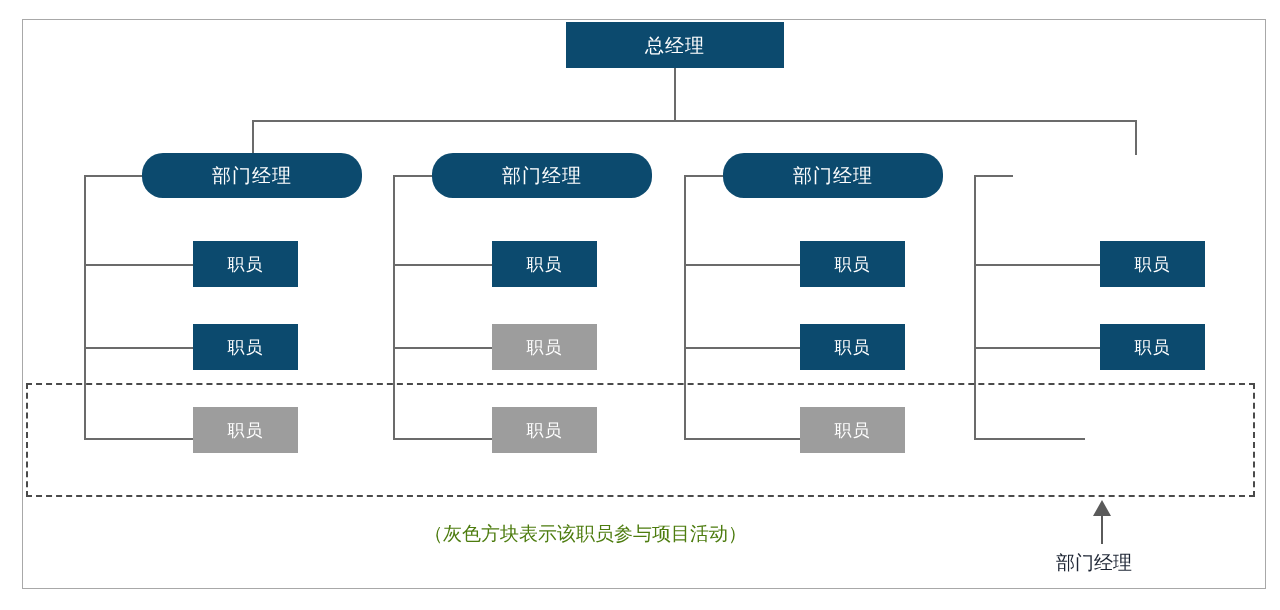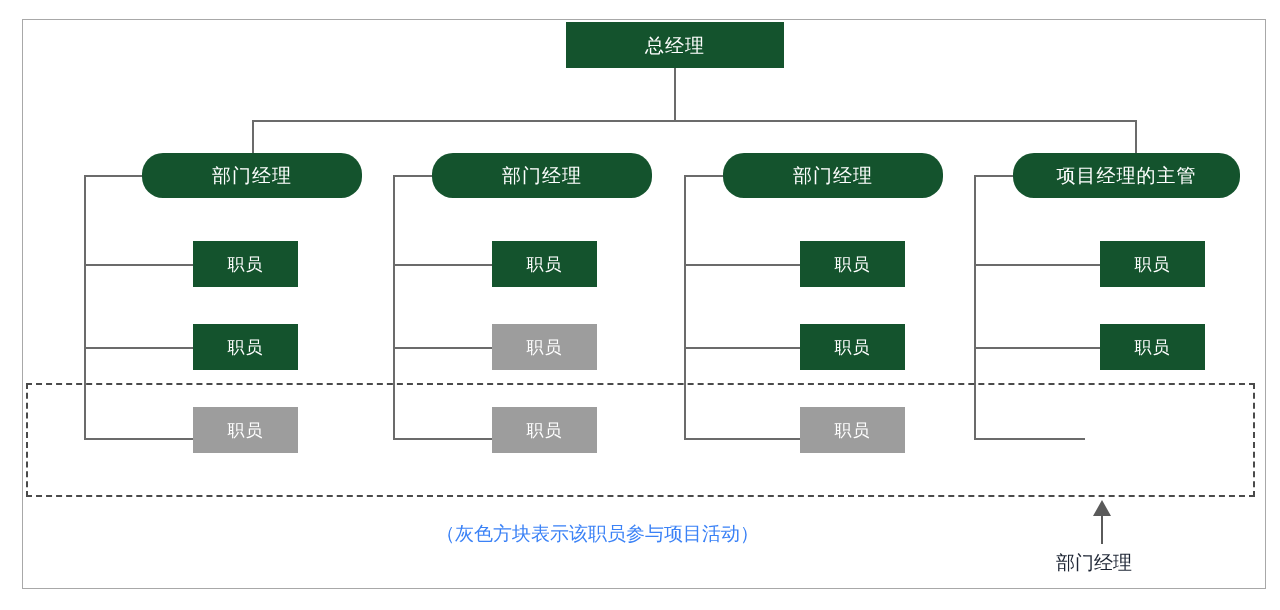--- a/index.html
+++ b/index.html
@@ -50,21 +50,21 @@
     display: flex;
     align-items: center;
     justify-content: center;
     color: #ffffff;
     font-size: 19px;
     letter-spacing: 1px;
     line-height: 1;
     white-space: nowrap;
     user-select: none;
   }
-  .node.blue  { background: #14532d; }
+  .node.blue  { background: #0c4a6e; }
   .node.gray  { background: #9d9d9d; }
 
   .node.level-top {
     font-size: 19px;
   }
   .node.level-mgr {
     font-size: 19px;
     border-radius: 21px;
   }
   .node.level-staff {
@@ -91,24 +91,23 @@
     height: 0;
     border-left: 9px solid transparent;
     border-right: 9px solid transparent;
     border-bottom: 16px solid #5a5a5a;
   }
 
   
   .caption {
     position: absolute;
     font-size: 19px;
-    color: #3b82f6;
+    color: #4d7c0f;
     white-space: nowrap;
     line-height: 1;
-    margin-left: 12px;
   }
   .annot-label {
     position: absolute;
     font-size: 19px;
     color: #1c2433;
     white-space: nowrap;
     line-height: 1;
   }
 </style>
 </head>
@@ -163,21 +162,20 @@
 
   <div class="line h" style="left:684px; top:264px; width:116px;"></div>
   <div class="node blue level-staff" style="left:800px; top:241px; width:105px; height:46px;">职员</div>
 
   <div class="line h" style="left:684px; top:347px; width:116px;"></div>
   <div class="node blue level-staff" style="left:800px; top:324px; width:105px; height:46px;">职员</div>
 
   <div class="line h" style="left:684px; top:438px; width:116px;"></div>
   <div class="node gray level-staff" style="left:800px; top:407px; width:105px; height:46px;">职员</div>
 
-  <div class="node blue level-mgr" style="left:1013px; top:153px; width:227px; height:45px;">项目经理的主管</div>
 
   <div class="line v" style="left:974px; top:175px; height:263px;"></div>
   <div class="line h" style="left:974px; top:175px; width:39px;"></div>
 
   <div class="line h" style="left:974px; top:264px; width:126px;"></div>
   <div class="node blue level-staff" style="left:1100px; top:241px; width:105px; height:46px;">职员</div>
 
   <div class="line h" style="left:974px; top:347px; width:126px;"></div>
   <div class="node blue level-staff" style="left:1100px; top:324px; width:105px; height:46px;">职员</div>
 

